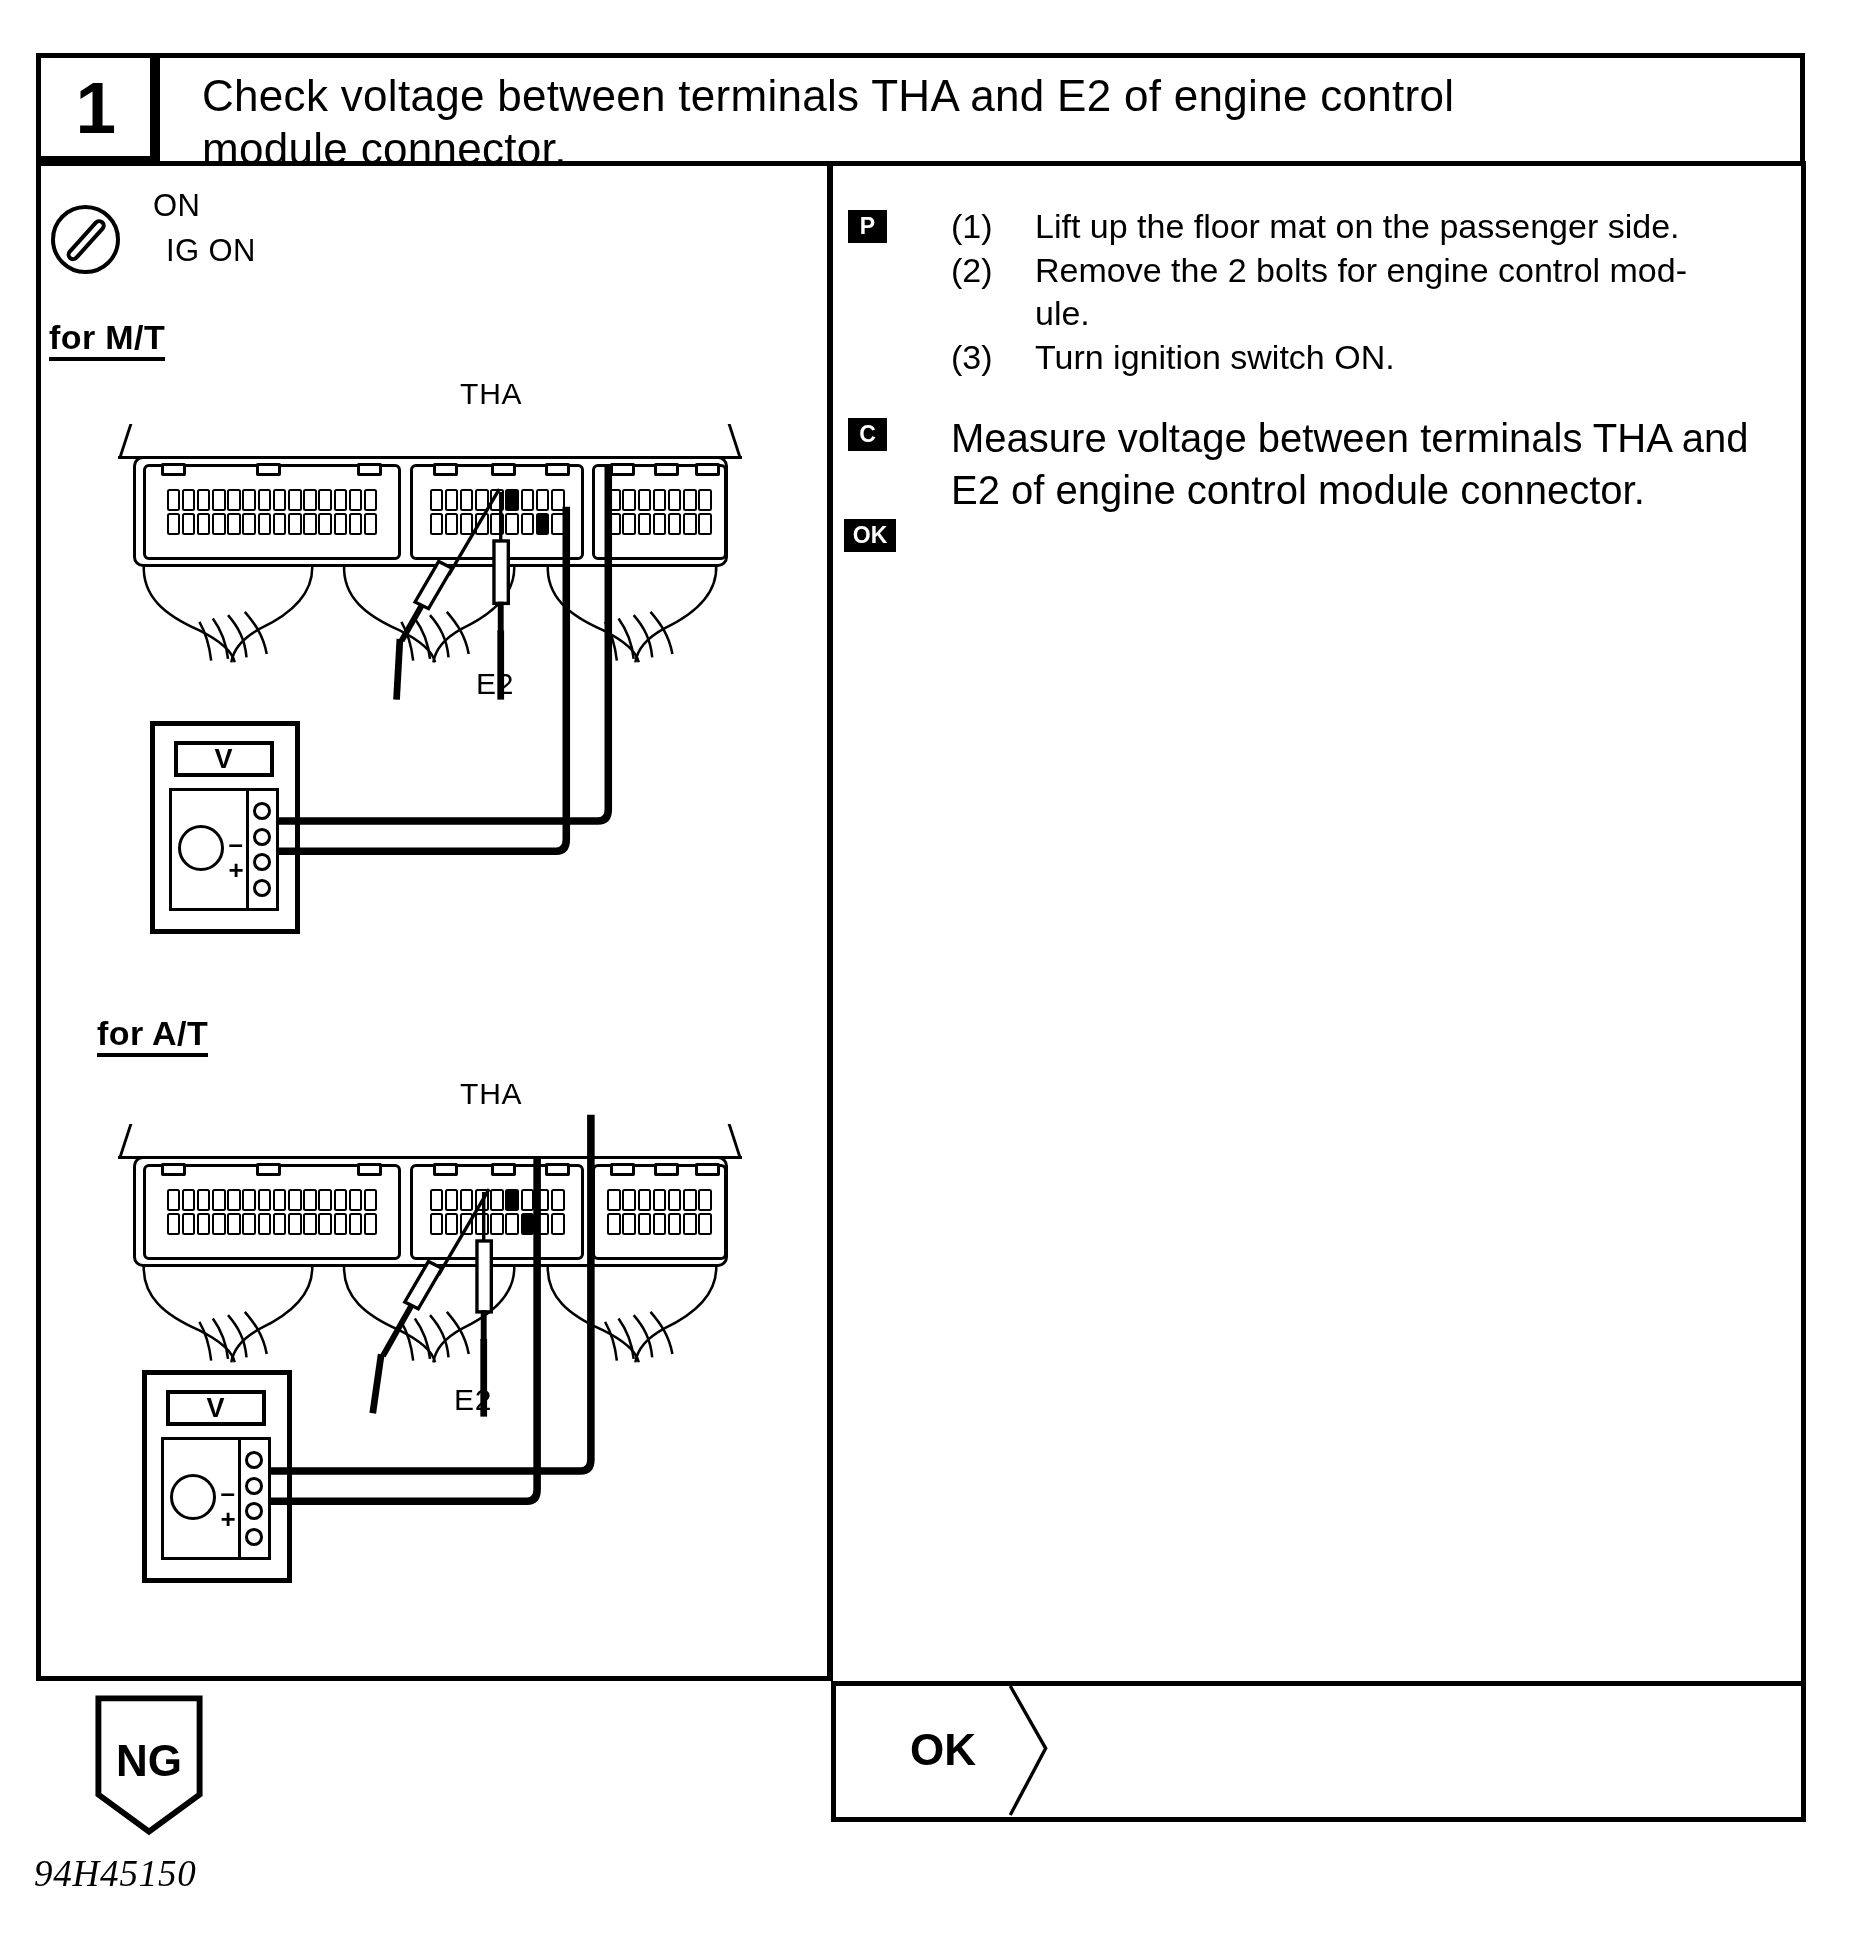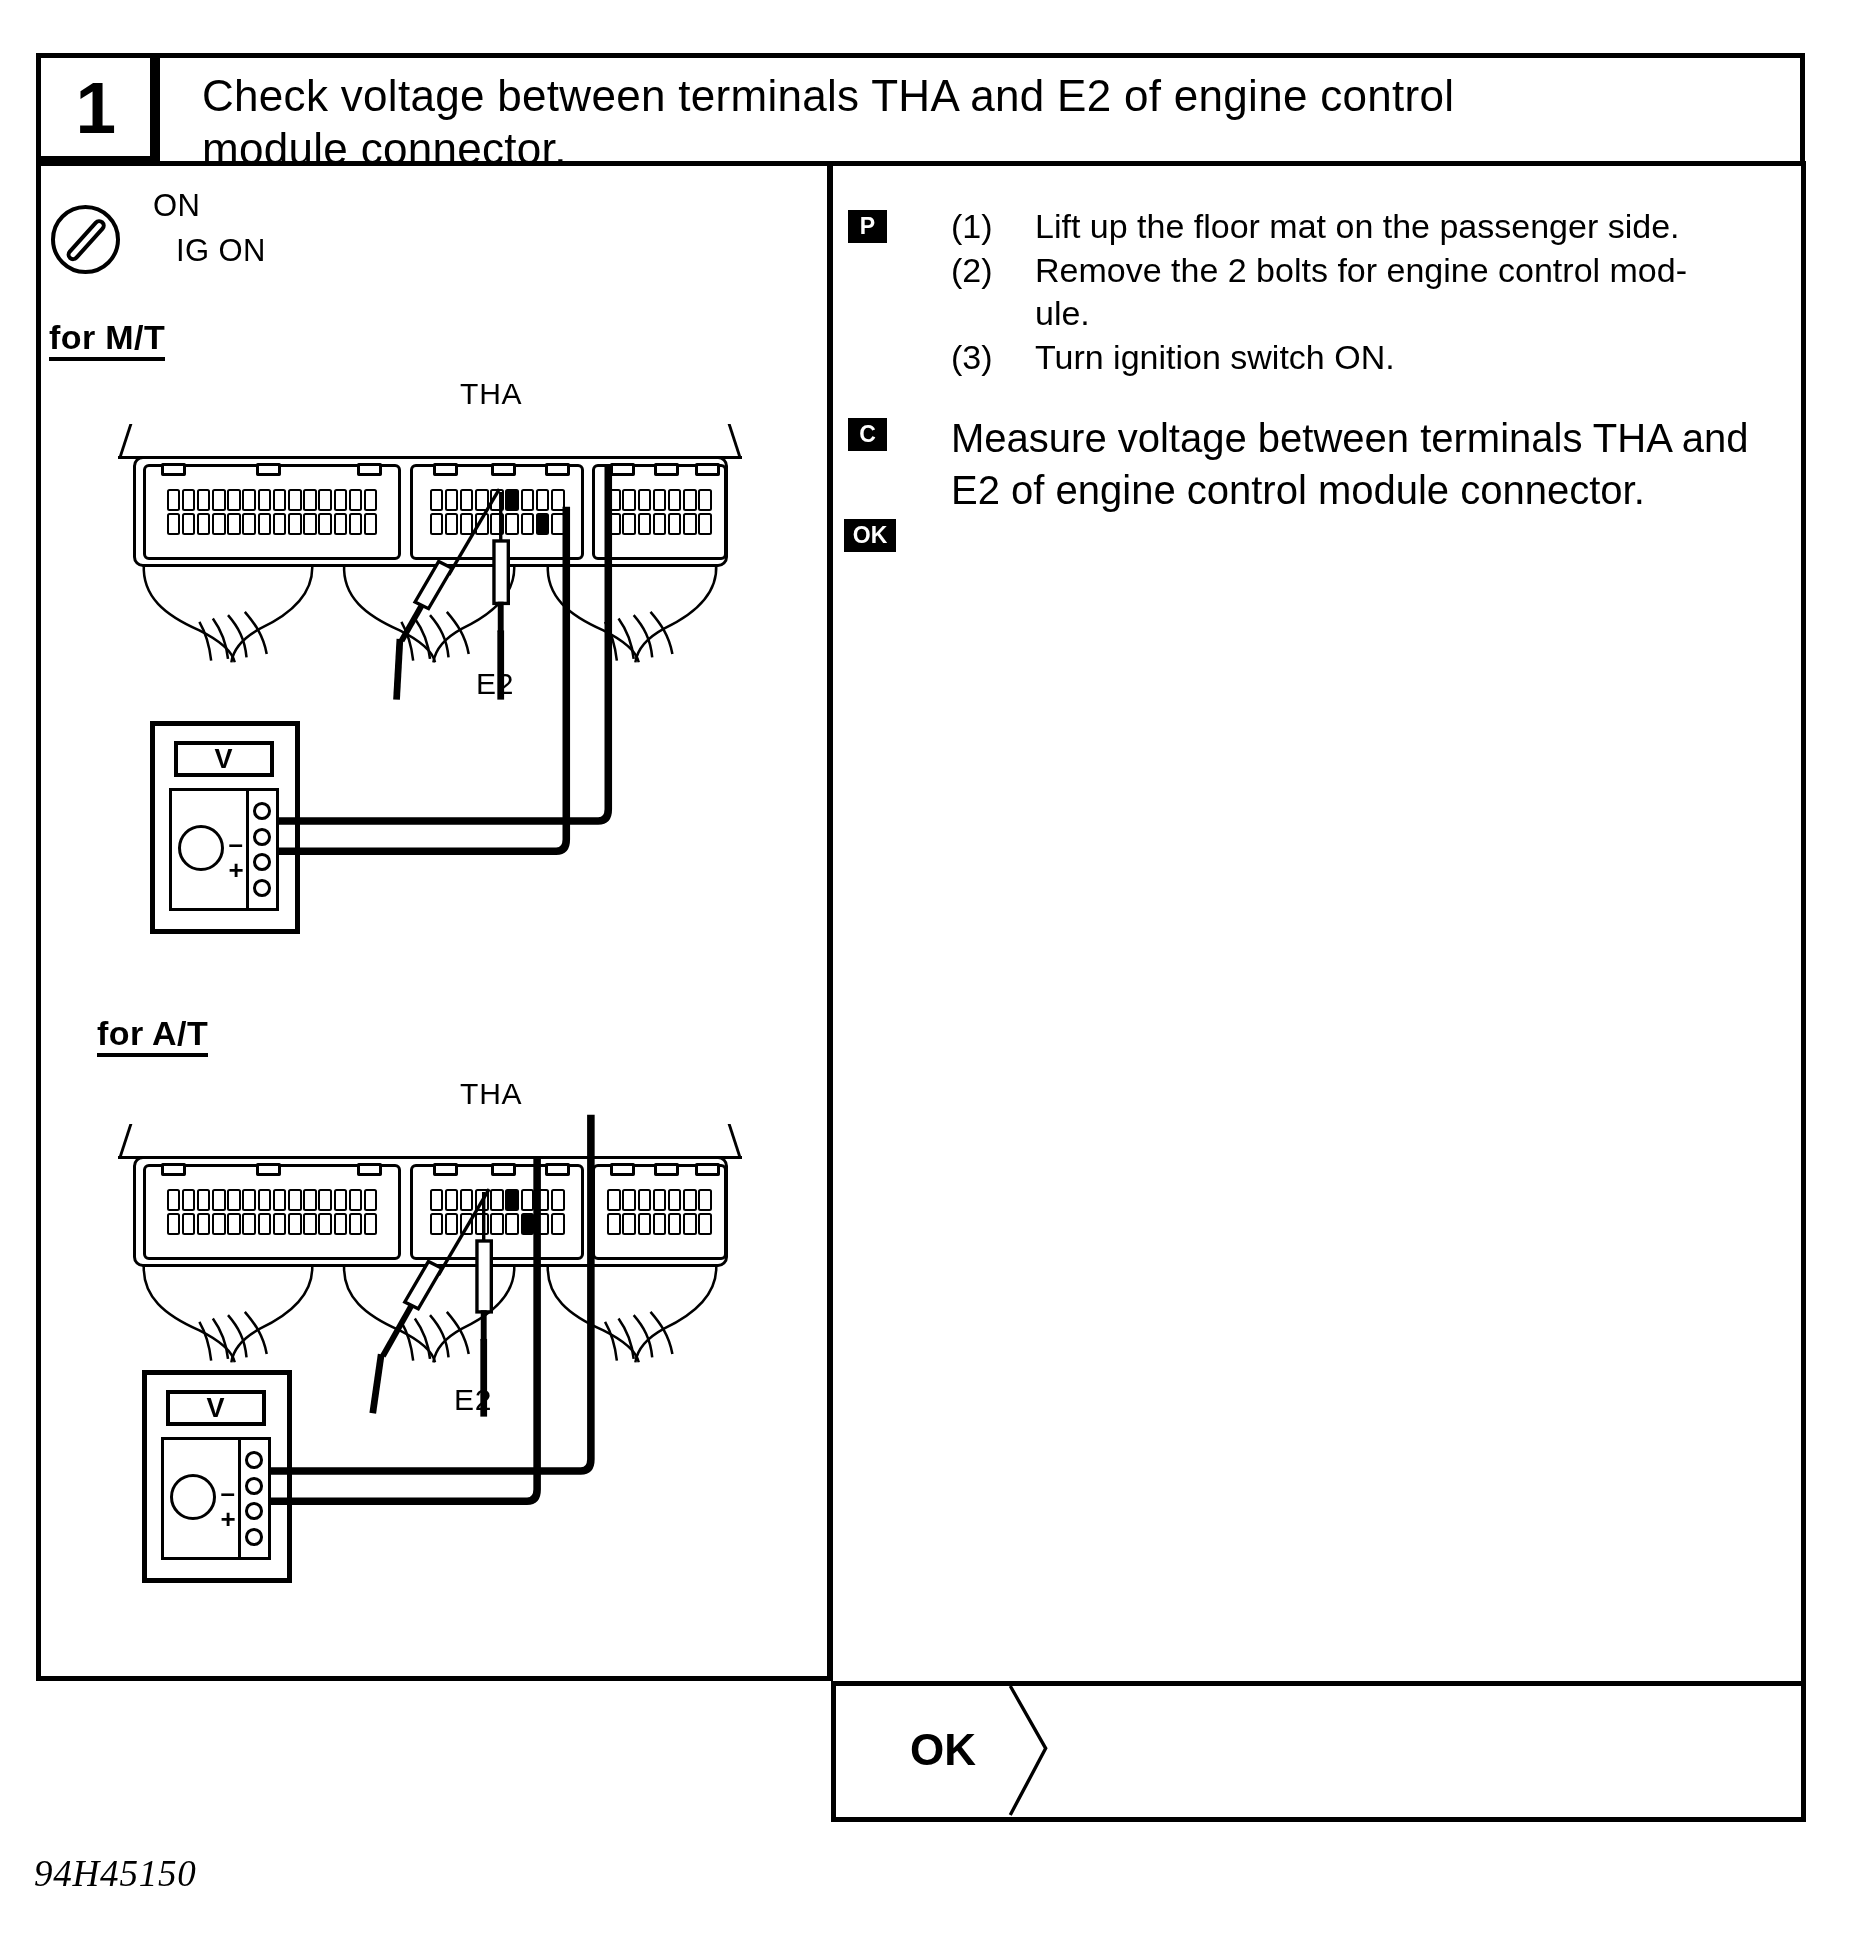--- a/index.html
+++ b/index.html
@@ -116,21 +116,21 @@
     line-height: 1.0;
   }
   .ig-on-top {
     font-size: 31px;
     letter-spacing: 0.4px;
   }
   .ig-on-bottom {
     font-size: 31px;
     letter-spacing: 0.4px;
     margin-top: 13.5px;
-    margin-left: 23px;
+    margin-left: 13px;
   }
 
   
   .sub-head {
     position: absolute;
     font-size: 34px;
     font-weight: bold;
     letter-spacing: 0.4px;
     border-bottom: 4.2px solid #000;
     padding-bottom: 1.7px;
@@ -820,20 +820,26 @@
       <span class="txt">Turn ignition switch ON.</span>
     </div>
   </div>
 
   <div class="badge c">C</div>
   <div class="measure-text">Measure voltage between terminals THA and E2 of engine control module connector.</div>
 
   <div class="badge ok">OK</div>
 
 
+  <div class="ng-shape">
+    <svg class="poly" viewBox="0 0 128 166">
+      <polygon points="4,4 124,4 124,118 64,162 4,118" fill="#fff" stroke="#000" stroke-width="7"></polygon>
+    </svg>
+    <div class="lbl">NG</div>
+  </div>
 
   <div class="ok-box">
     <div class="ok-label">OK</div>
     <svg class="ok-chevron" viewBox="0 0 60 153">
       <path d="M6,0 L48,74 L6,153" fill="none" stroke="#000" stroke-width="4"></path>
     </svg>
   </div>
 
   <div class="doc-code">94H45150</div>
 

